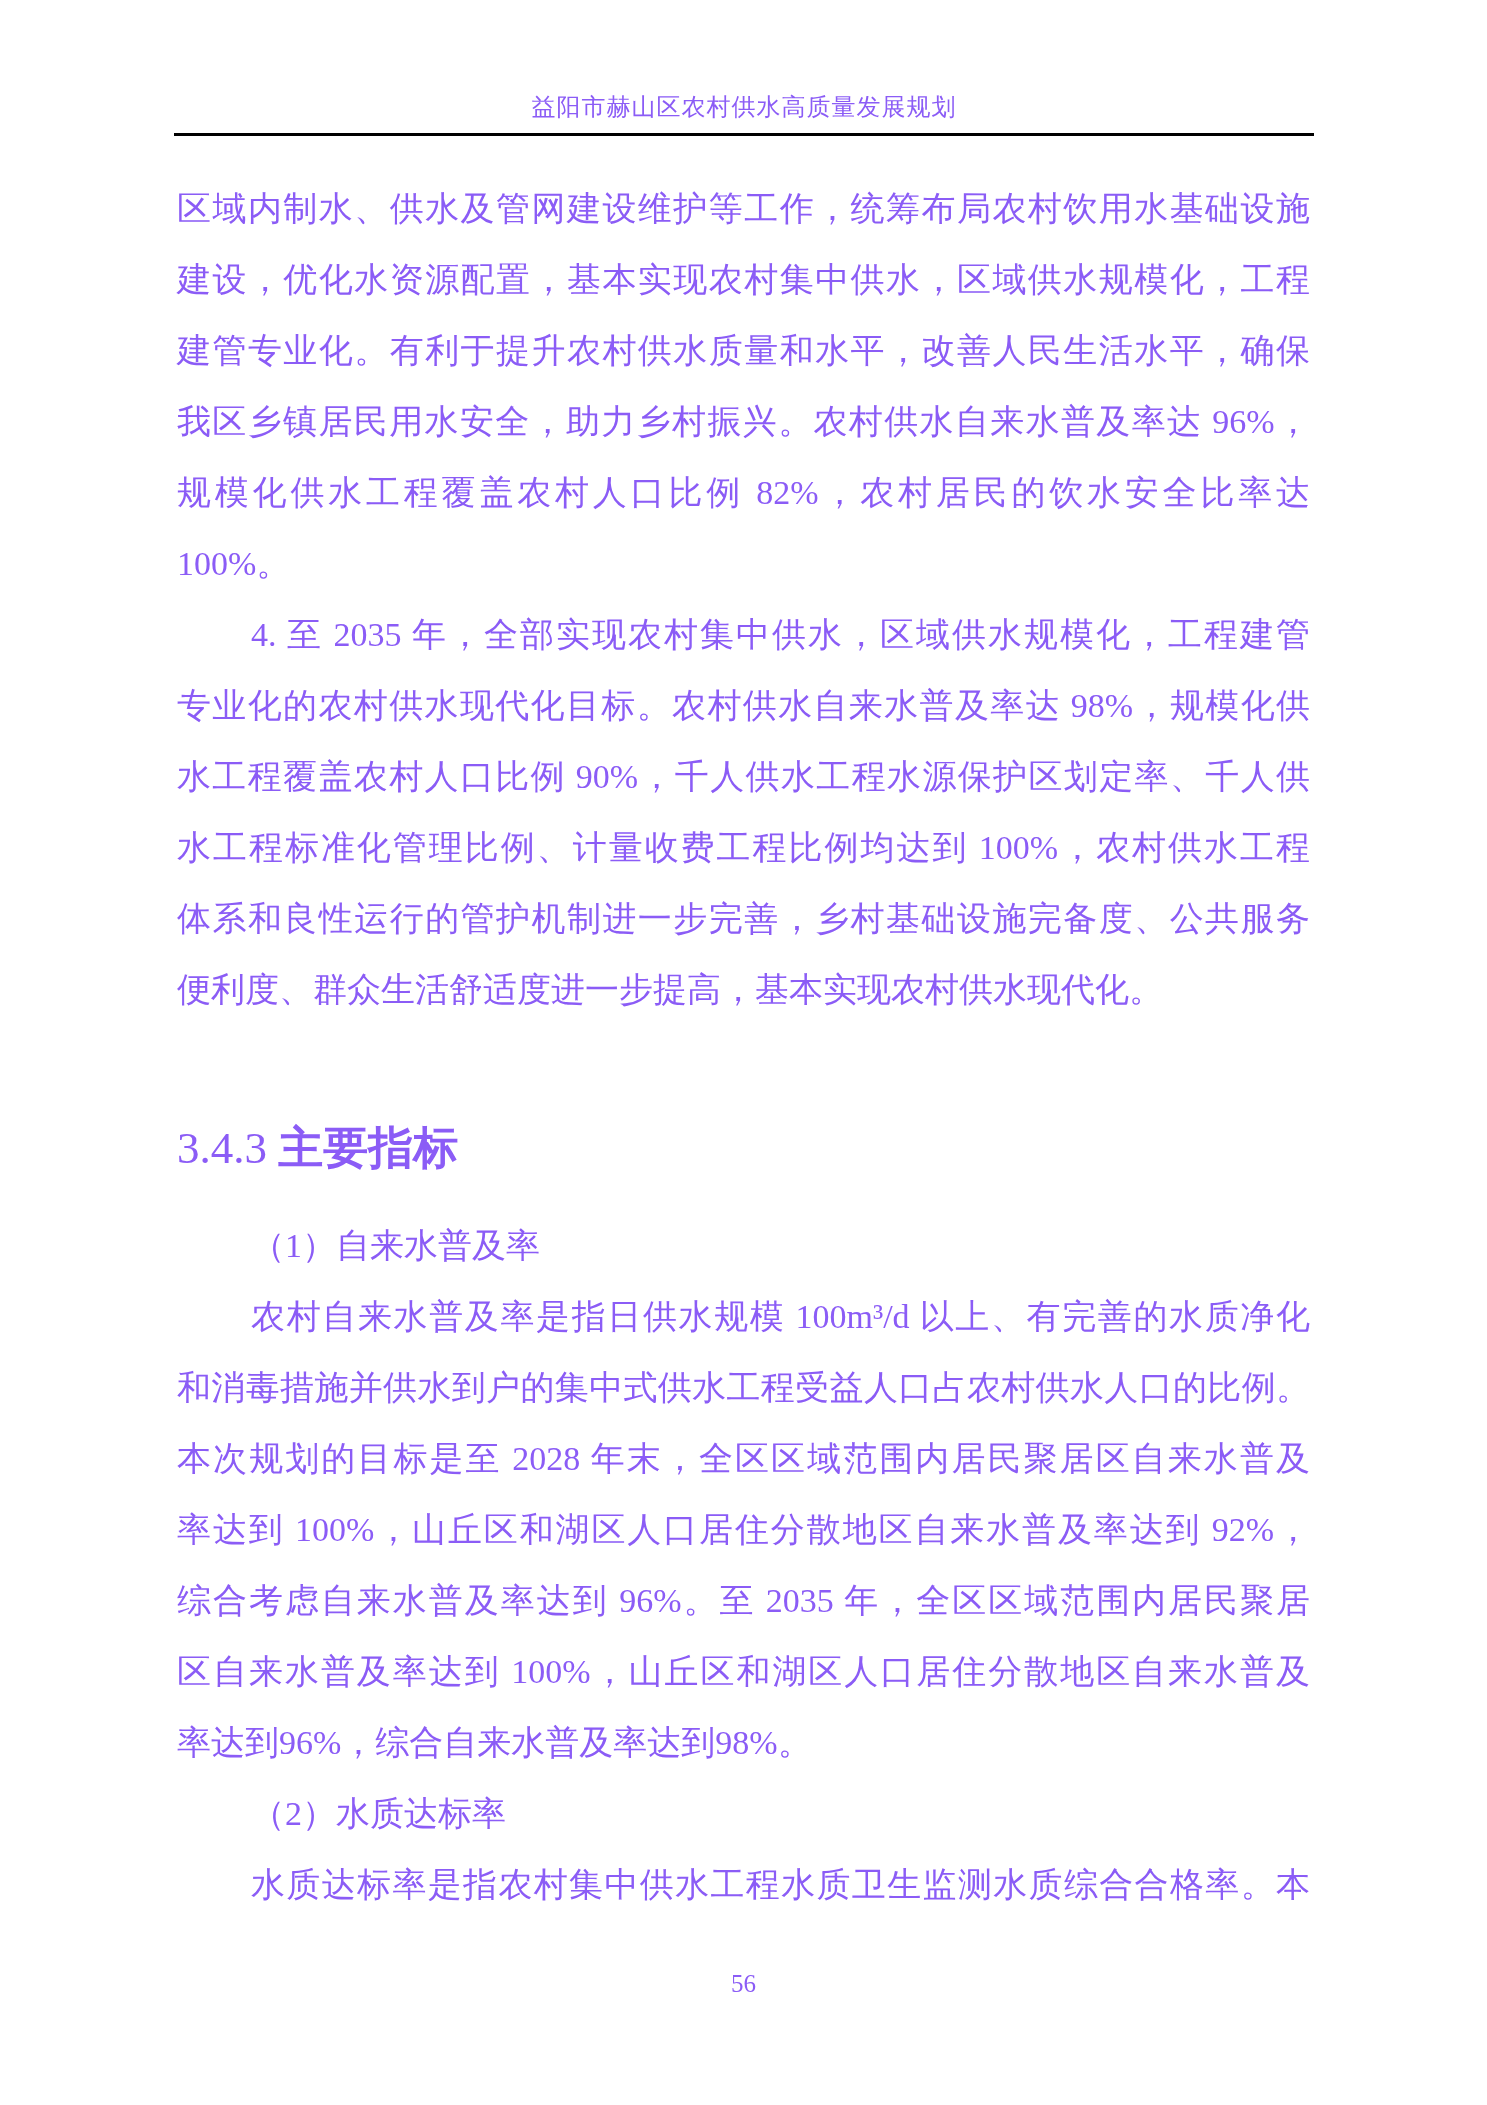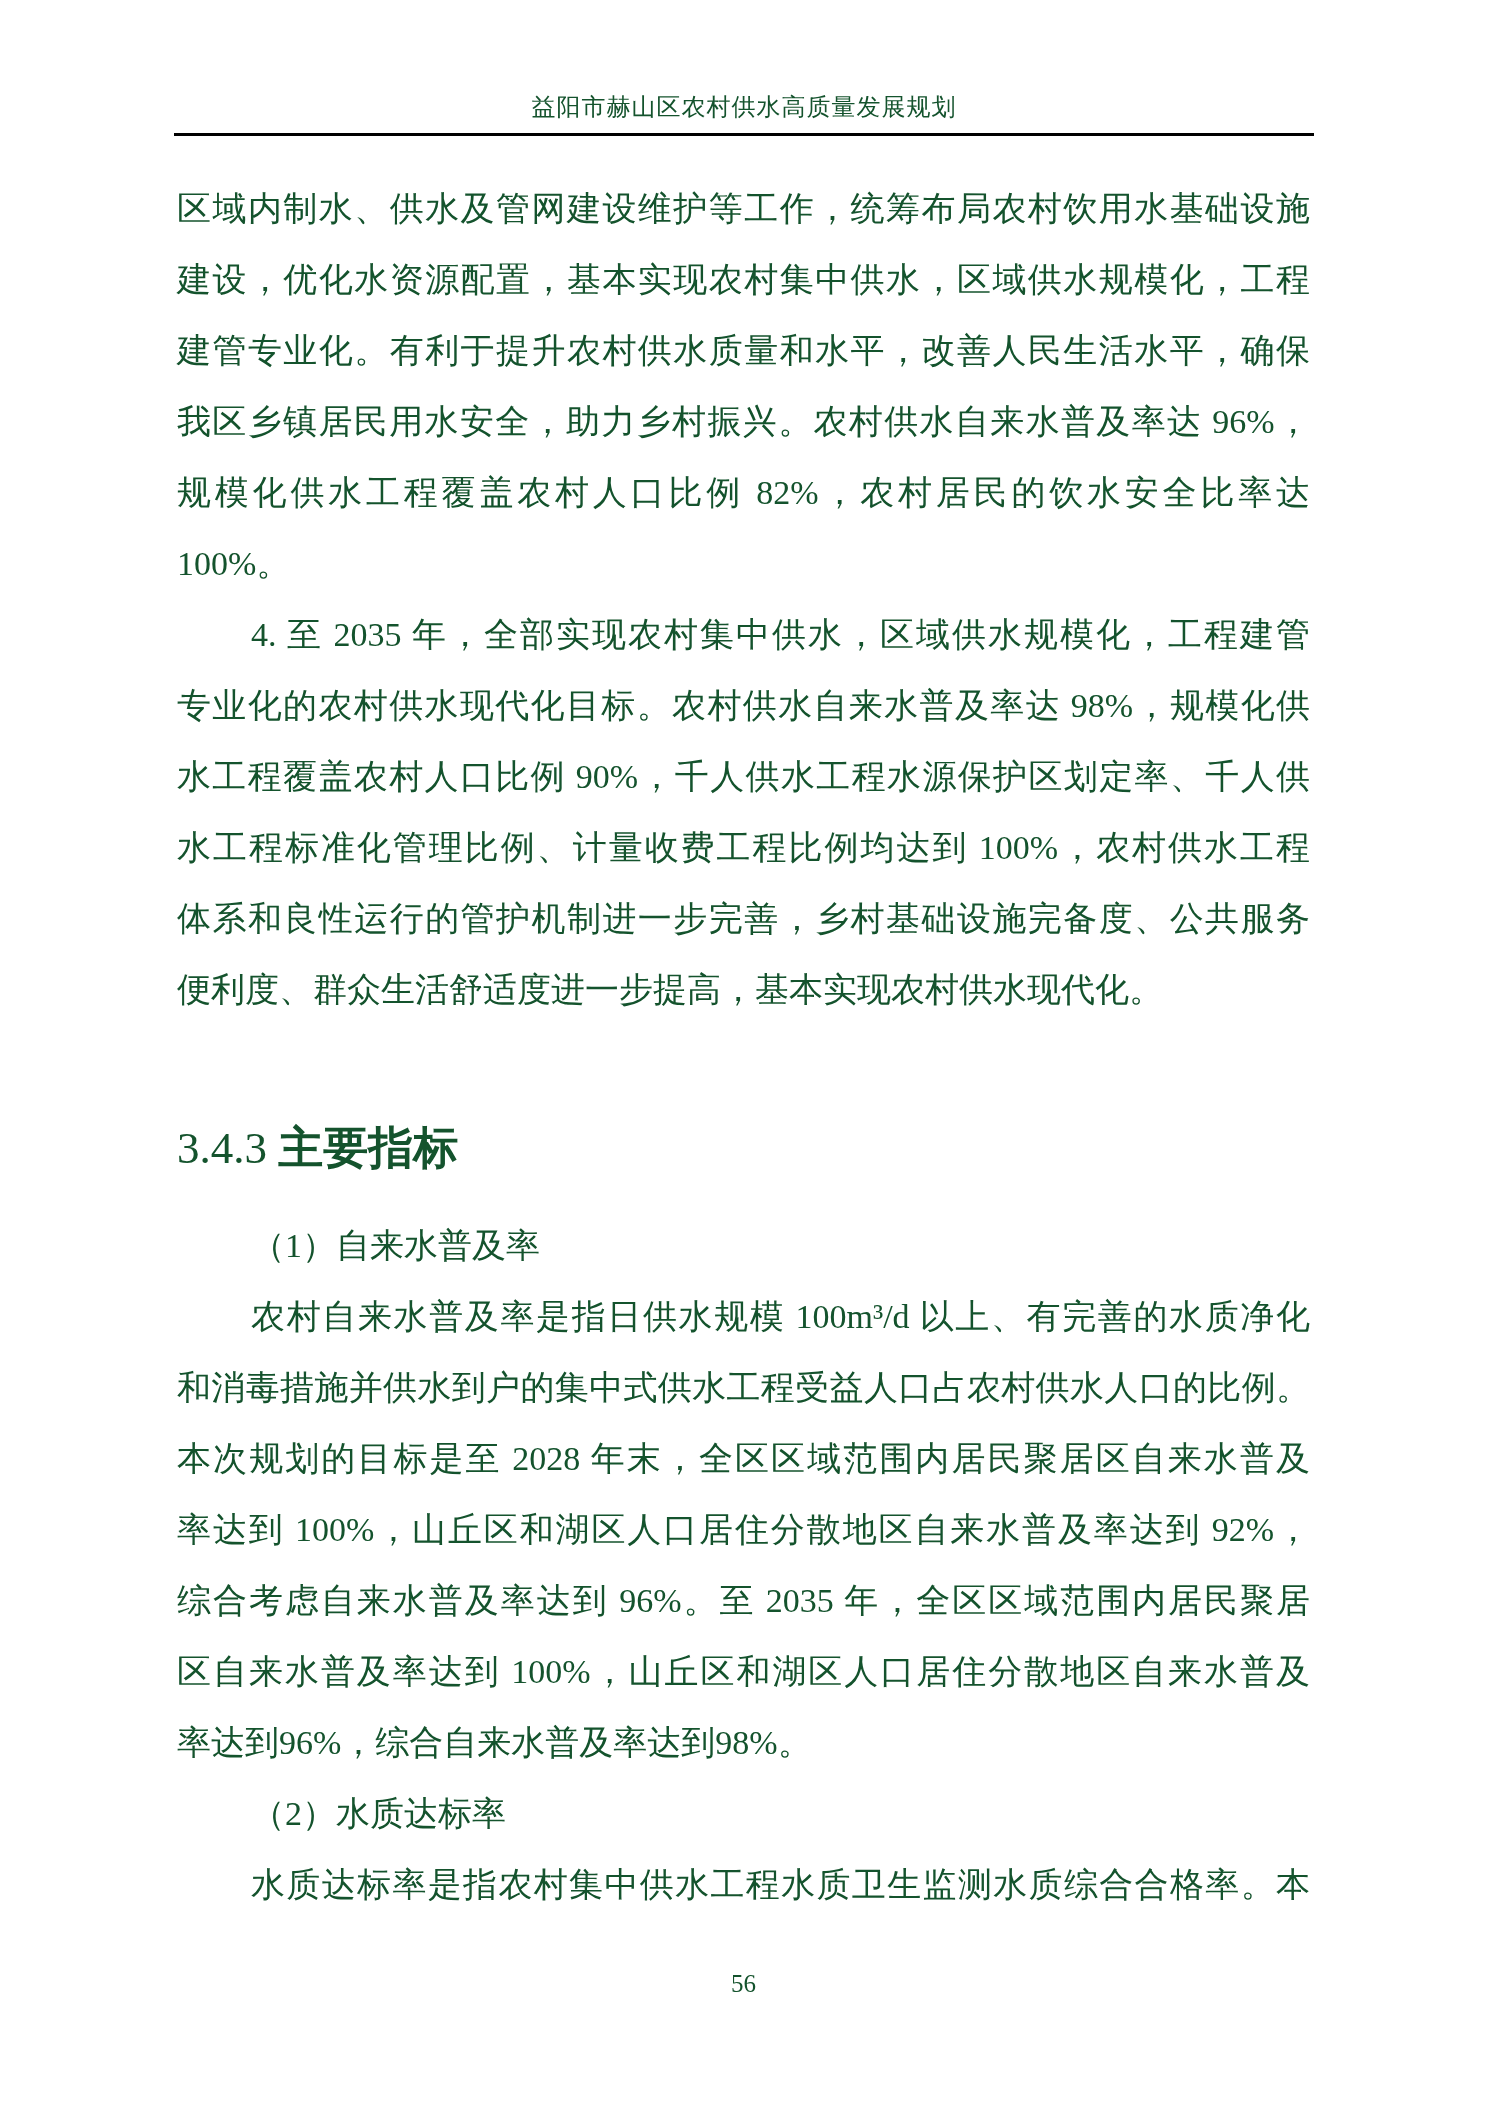--- a/index.html
+++ b/index.html
@@ -5,21 +5,21 @@
   html, body {
     margin: 0;
     padding: 0;
     background: #ffffff;
   }
   .page {
     position: relative;
     width: 1487px;
     height: 2105px;
     background: #ffffff;
-    color: #14532d;
+    color: #8b5cf6;
     font-family: "Liberation Serif", serif;
     overflow: hidden;
   }
   
   .header-title {
     position: absolute;
     top: 92px;
     left: 174px;
     width: 1140px;
     height: 30px;

